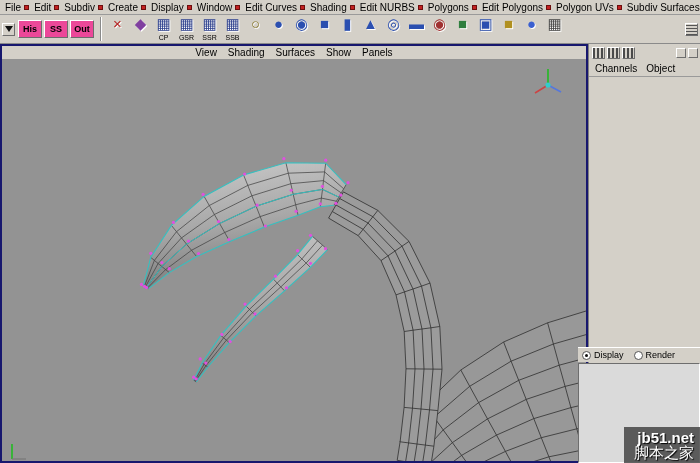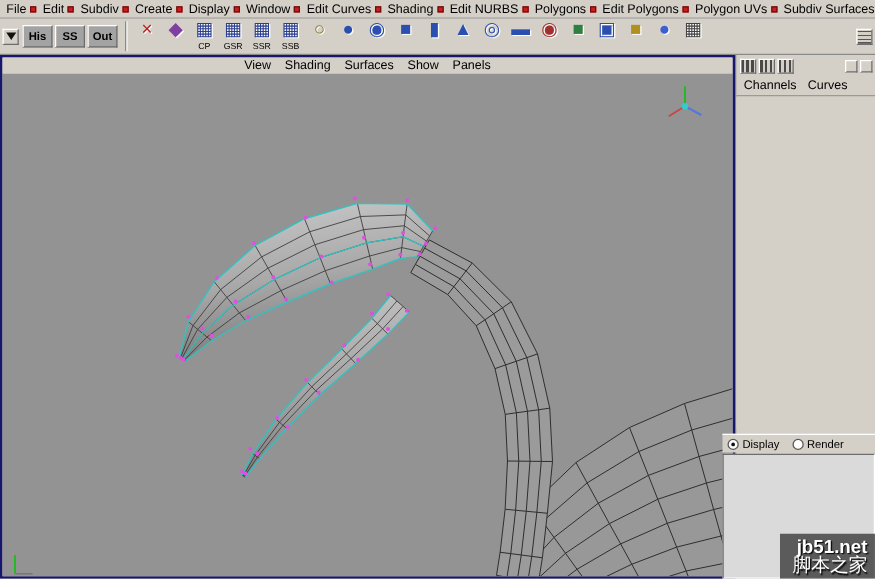--- a/index.html
+++ b/index.html
@@ -17,21 +17,21 @@
     display:inline-block; margin:0 3px 0 1px; flex:none; }
 
   
   .shelf { position:absolute; top:15px; left:0; width:700px; height:29px;
     background:#d4d0c8; border-bottom:1px solid #8a8a8a;
     display:flex; align-items:center; padding:0 2px; }
   .raised { border:1px solid; border-color:#ffffff #6d6d6d #6d6d6d #ffffff; background:#d4d0c8; }
   .tab-arrow { width:13px; height:13px; display:flex; align-items:center; justify-content:center; margin-right:3px; }
   .tri { width:0; height:0; border-left:4px solid transparent; border-right:4px solid transparent; border-top:6px solid #111; }
   .mini-btn { font-family:"Liberation Sans",sans-serif; font-size:9px; font-weight:bold;
-    height:18px; min-width:24px; margin-right:2px; background:#a3a3a3;
+    height:18px; min-width:24px; margin-right:2px; background:#ec4899;
     border:1px solid; border-color:#ffffff #6d6d6d #6d6d6d #ffffff; cursor:default; }
   .vsep { width:2px; height:24px; border-left:1px solid #8a8a8a; border-right:1px solid #ffffff; margin:0 4px; }
   .shelf-icons { display:flex; align-items:flex-start; height:28px; }
   .shelf-icon { position:relative; width:23px; height:27px; display:flex; align-items:flex-start;
     justify-content:center; cursor:default; }
   .shelf-icon .glyph { font-size:15px; line-height:18px; text-shadow:1px 1px 0 #ffffff; }
   .shelf-icon .ilbl { position:absolute; bottom:0; left:0; right:0; text-align:center;
     font-size:7px; color:#000; line-height:8px; }
   .shelf-end { margin-left:auto; width:13px; height:13px;
     background:repeating-linear-gradient(0deg,#555 0 1px,#d4d0c8 1px 3px); }
@@ -328,21 +328,21 @@
     <div class="rp-icons">
       <div class="stripe-btn"></div>
       <div class="stripe-btn"></div>
       <div class="stripe-btn"></div>
       <div class="rp-spacer"></div>
       <div class="corner-btn"></div>
       <div class="corner-btn"></div>
     </div>
     <div class="rp-tabs">
         <span class="rp-tab">Channels</span>
-        <span class="rp-tab">Curves</span>
+        <span class="rp-tab">Object</span>
       </div>
     <div class="rp-body"></div>
   </div>
 
   <div class="dr-row">
     <label class="radio">
       <span class="rb checked"></span>
       <span class="rlbl">Display</span>
     </label>
     <label class="radio">

